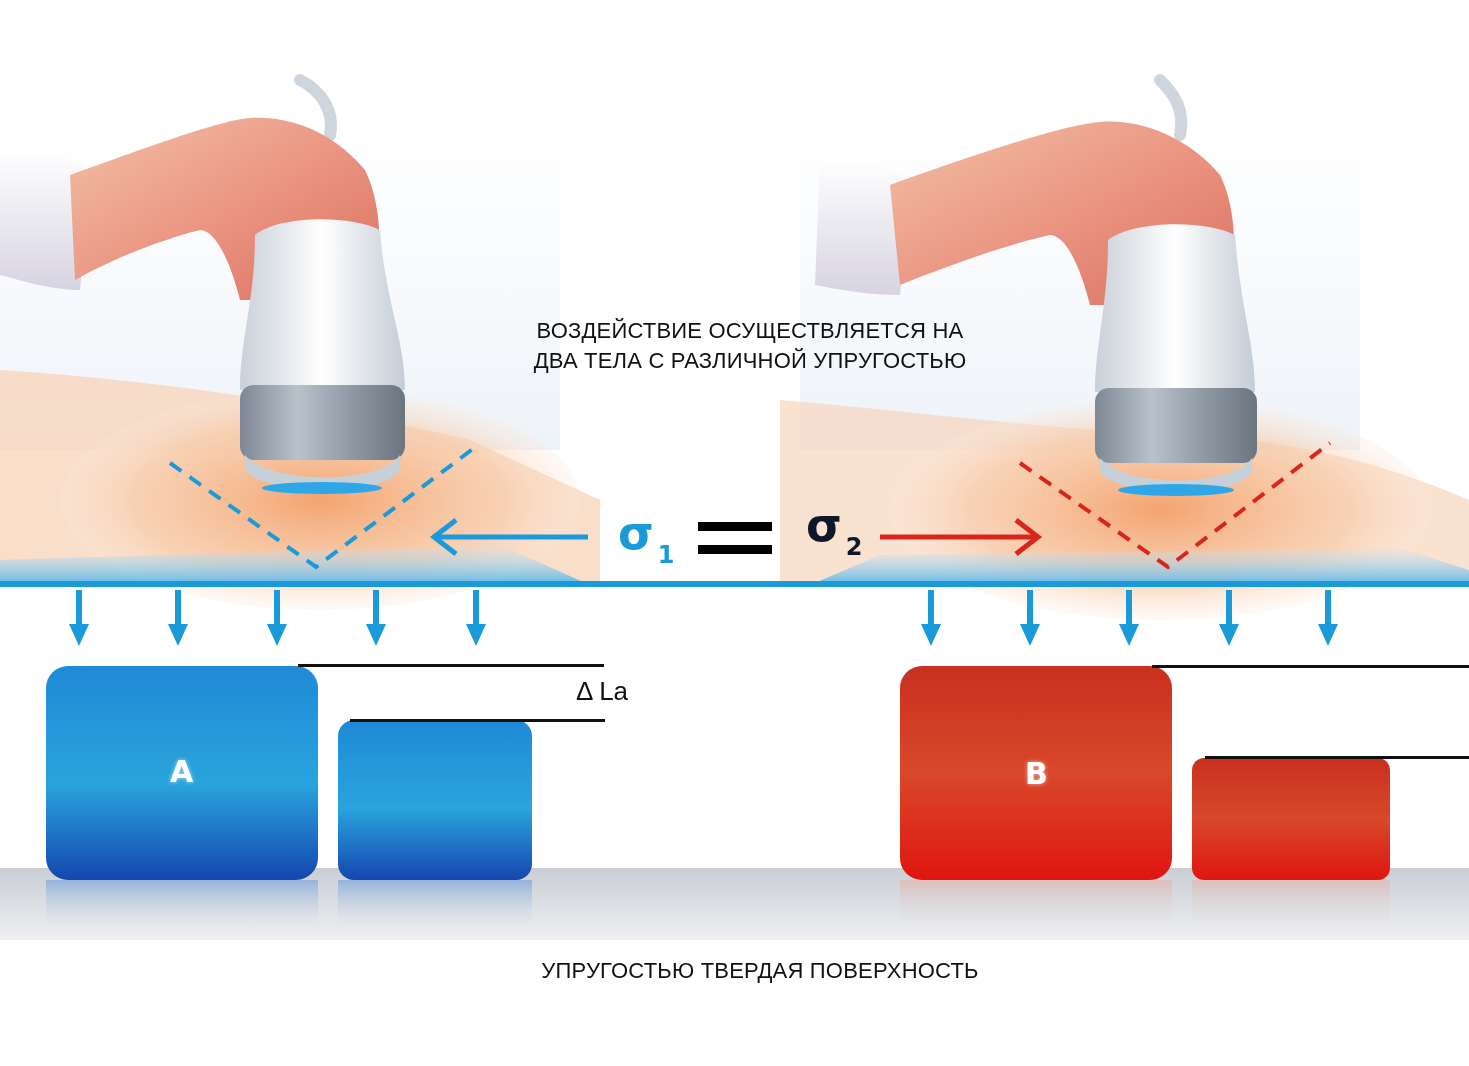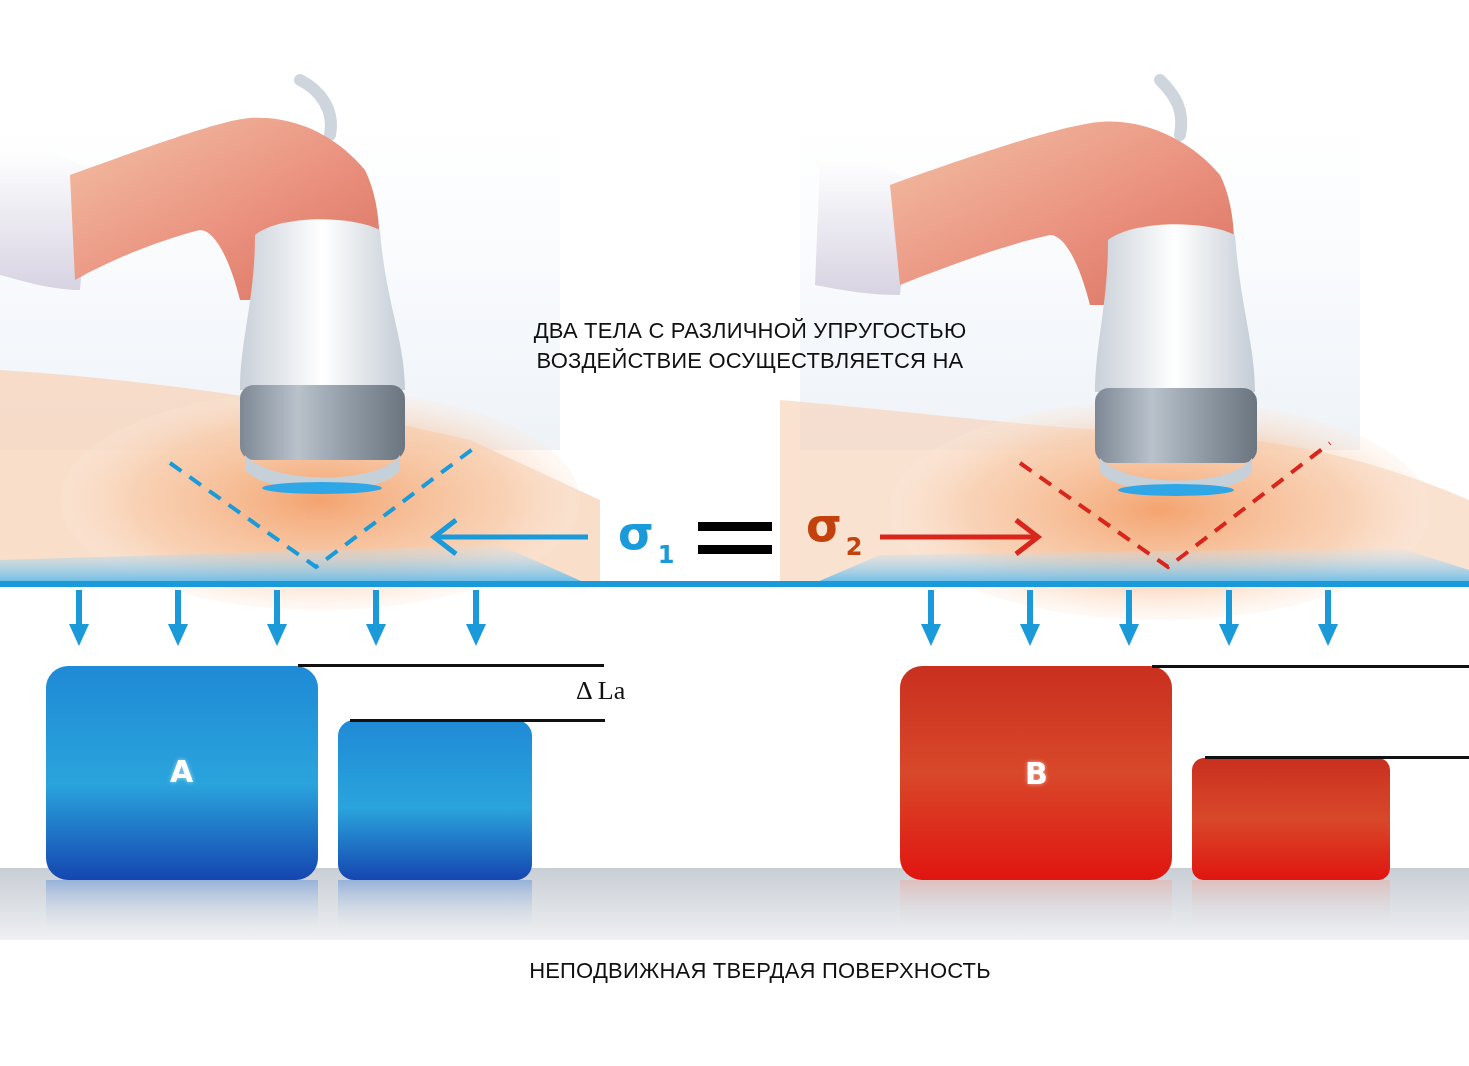--- a/index.html
+++ b/index.html
@@ -5,21 +5,21 @@
   html,body{margin:0;padding:0;background:#ffffff;}
   body{width:1469px;height:1066px;position:relative;overflow:hidden;font-family:"Liberation Sans","DejaVu Sans",sans-serif;}
   .abs{position:absolute;}
   .caption{position:absolute;left:470px;top:316px;width:560px;text-align:center;color:#111;font-size:22px;line-height:30px;letter-spacing:0.2px;font-weight:400;}
   .caption div{white-space:nowrap;}
   .bottom-caption{position:absolute;left:460px;top:958px;width:600px;text-align:center;color:#111;font-size:22px;letter-spacing:0.2px;white-space:nowrap;}
   .sigma{position:absolute;font-weight:700;font-size:46px;line-height:1;font-family:"DejaVu Sans",sans-serif;}
   .sigma sub{font-size:24px;vertical-align:baseline;position:relative;top:14px;margin-left:4px;}
   .eq{position:absolute;left:698px;top:520px;width:74px;height:36px;}
   .eq span{position:absolute;left:0;width:74px;height:9px;background:#000;}
-  .delta{position:absolute;left:576px;top:676px;font-size:26px;color:#111;font-family:Liberation Serif, serif;}
+  .delta{position:absolute;left:576px;top:676px;font-size:26px;color:#111;font-family:Liberation Sans, sans-serif;}
   .block-label{position:absolute;color:#fff;font-weight:700;font-size:30px;font-family:"DejaVu Sans",sans-serif;text-shadow:0 0 4px rgba(255,255,255,0.6);}
   .line{position:absolute;height:3px;background:#111;}
 </style>
 </head>
 <body>
 
 <svg class="abs" style="left:0;top:0" width="1469" height="1066" viewBox="0 0 1469 1066" xmlns="http://www.w3.org/2000/svg">
   <defs>
     <radialGradient id="skinL" cx="0.5" cy="0.5" r="0.6">
       <stop offset="0" stop-color="#f3a06a" stop-opacity="0.95"></stop>
@@ -179,33 +179,33 @@
   <rect x="900" y="666" width="272" height="214" rx="22" fill="url(#redBlock)"></rect>
   <rect x="1192" y="758" width="198" height="122" rx="12" fill="url(#redBlock)"></rect>
 </svg>
 
 <div class="line" style="left:298px;top:664px;width:306px;"></div>
 <div class="line" style="left:350px;top:719px;width:255px;"></div>
 <div class="line" style="left:1152px;top:665px;width:317px;"></div>
 <div class="line" style="left:1205px;top:756px;width:264px;"></div>
 
 <div class="caption">
+  <div>ВОЗДЕЙСТВИЕ ОСУЩЕСТВЛЯЕТСЯ НА</div>
   <div>ДВА ТЕЛА С РАЗЛИЧНОЙ УПРУГОСТЬЮ</div>
-  <div>ВОЗДЕЙСТВИЕ ОСУЩЕСТВЛЯЕТСЯ НА</div>
 </div>
 
 <div class="sigma" style="left:618px;top:510px;color:#1a9ad9;">
   <span>σ</span><sub>1</sub>
 </div>
 <div class="eq">
   <span style="top:2px;"></span>
   <span style="top:25px;"></span>
 </div>
-<div class="sigma" style="left:806px;top:502px;color:#c2410c;">
+<div class="sigma" style="left:806px;top:502px;color:#0f172a;">
   <span>σ</span><sub>2</sub>
 </div>
 
 <div class="delta">Δ La</div>
 
 <div class="block-label" style="left:170px;top:754px;">A</div>
 <div class="block-label" style="left:1025px;top:756px;">B</div>
 
-<div class="bottom-caption">НЕПОДВИЖНАЯ ТВЕРДАЯ ПОВЕРХНОСТЬ</div>
+<div class="bottom-caption">УПРУГОСТЬЮ ТВЕРДАЯ ПОВЕРХНОСТЬ</div>
 
 </body></html>

